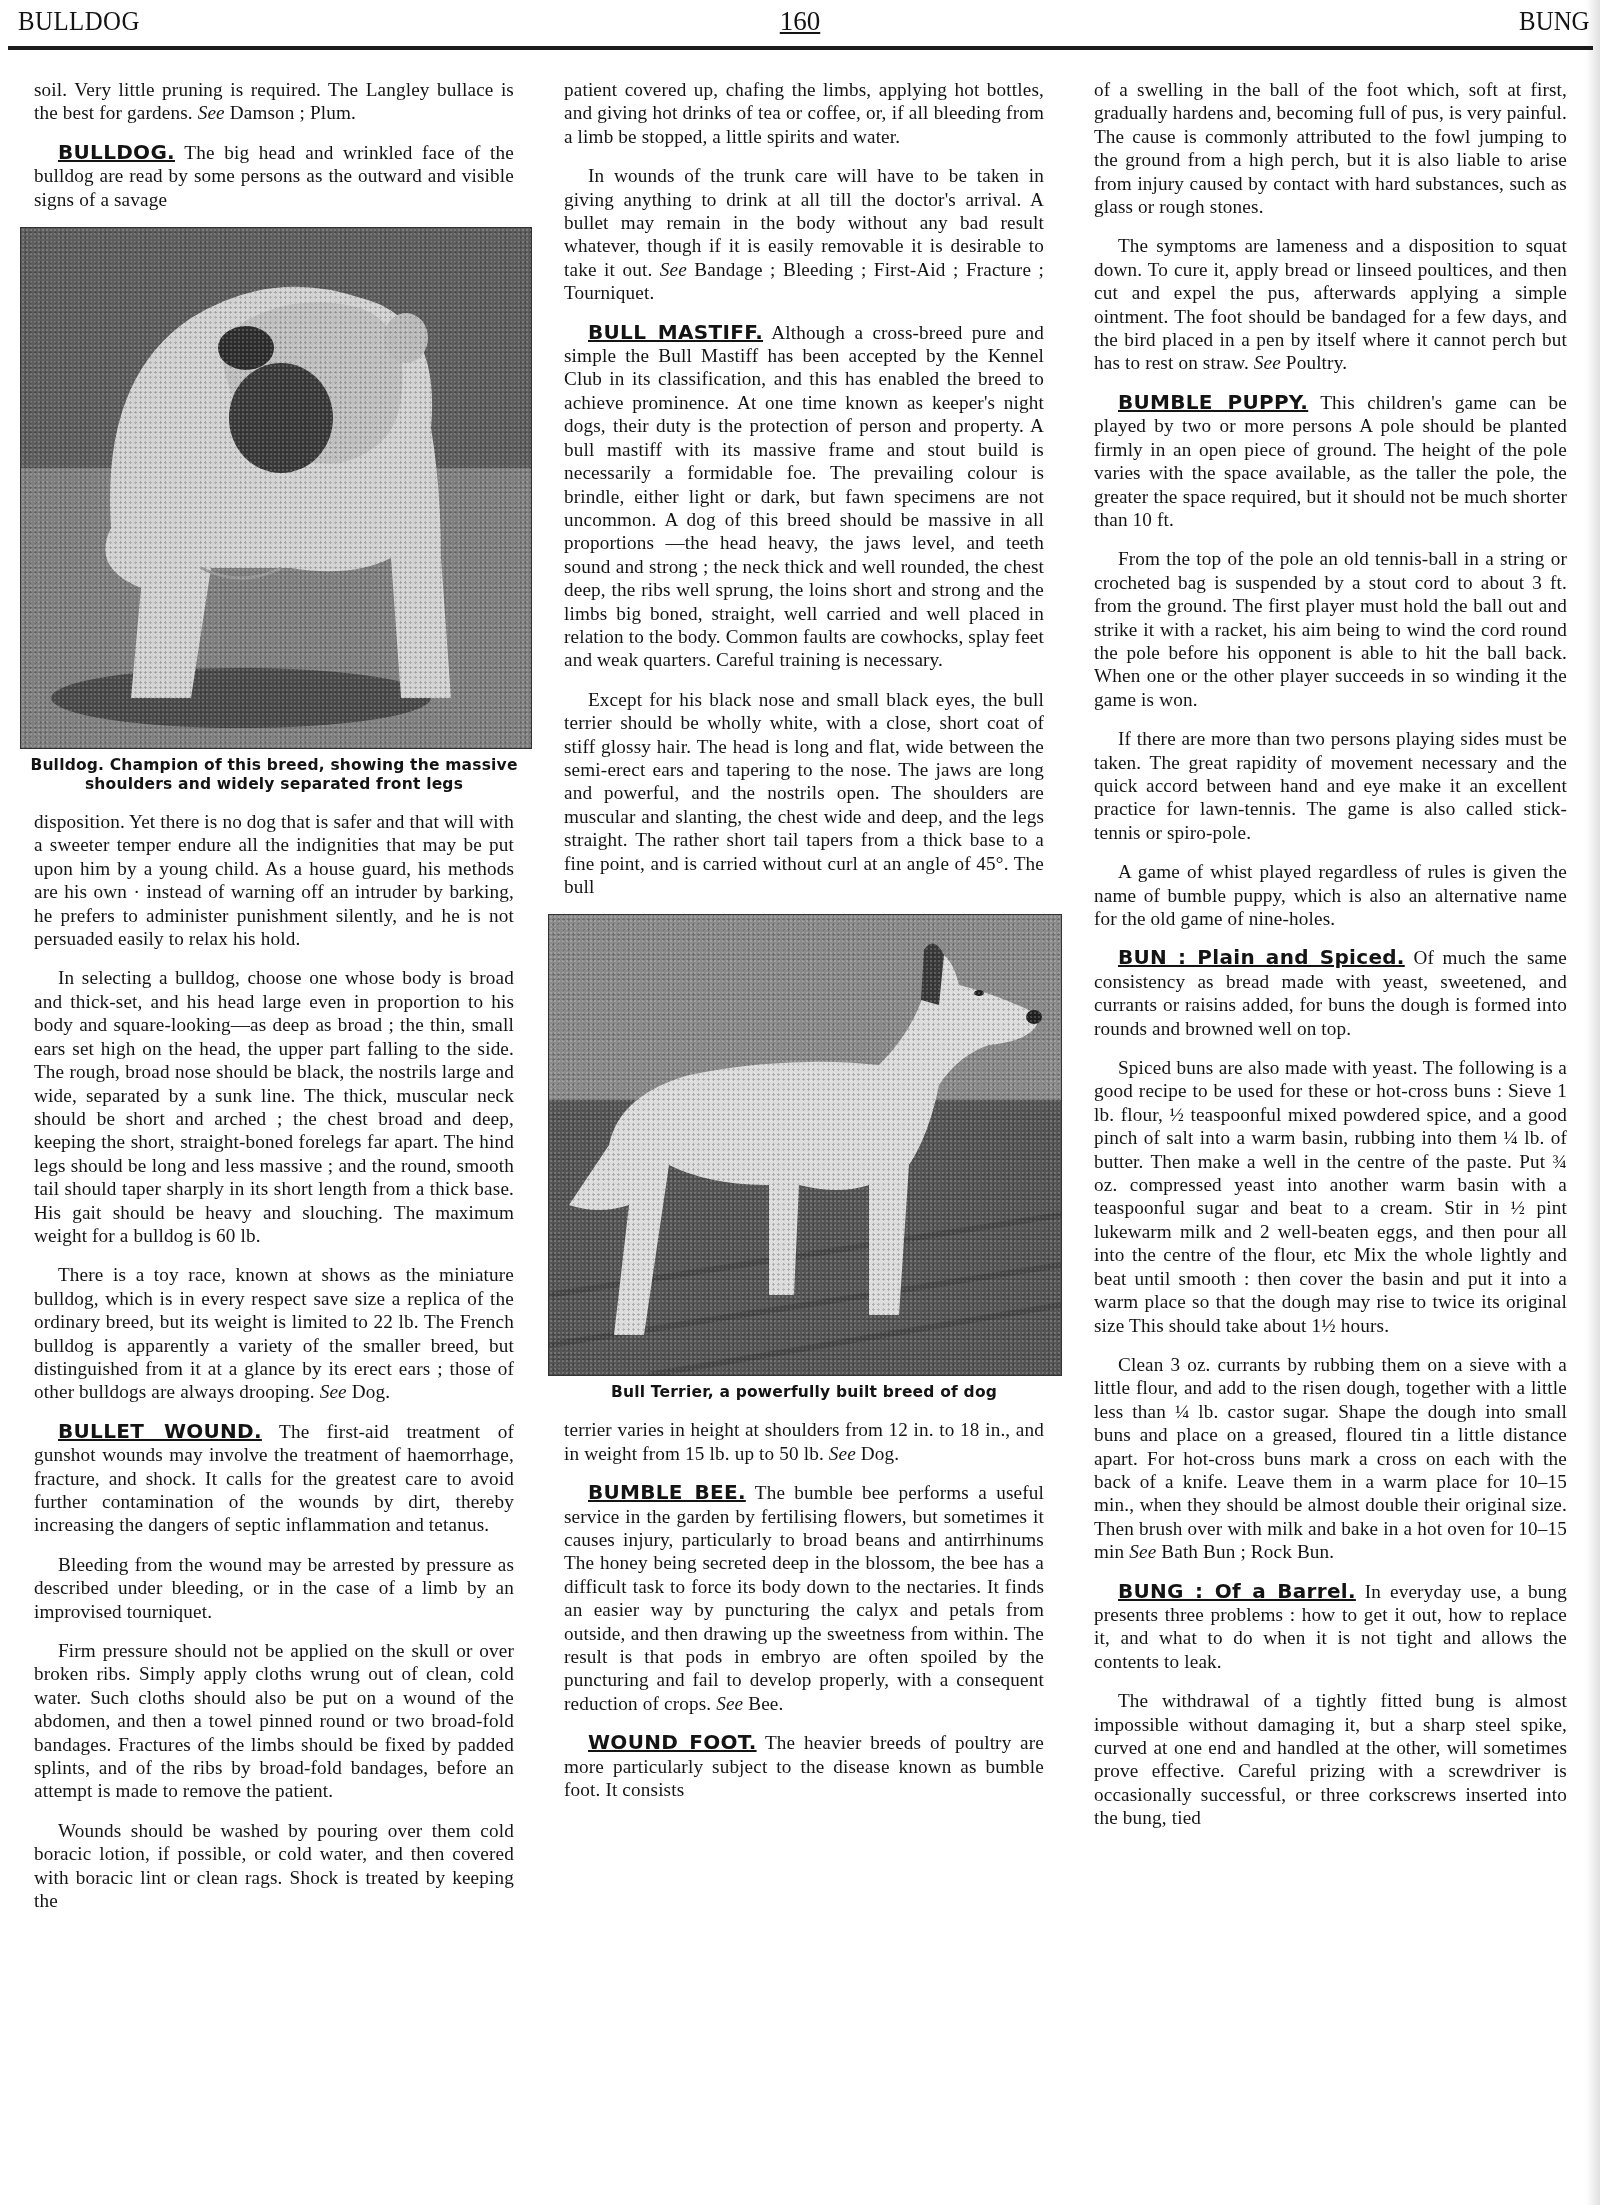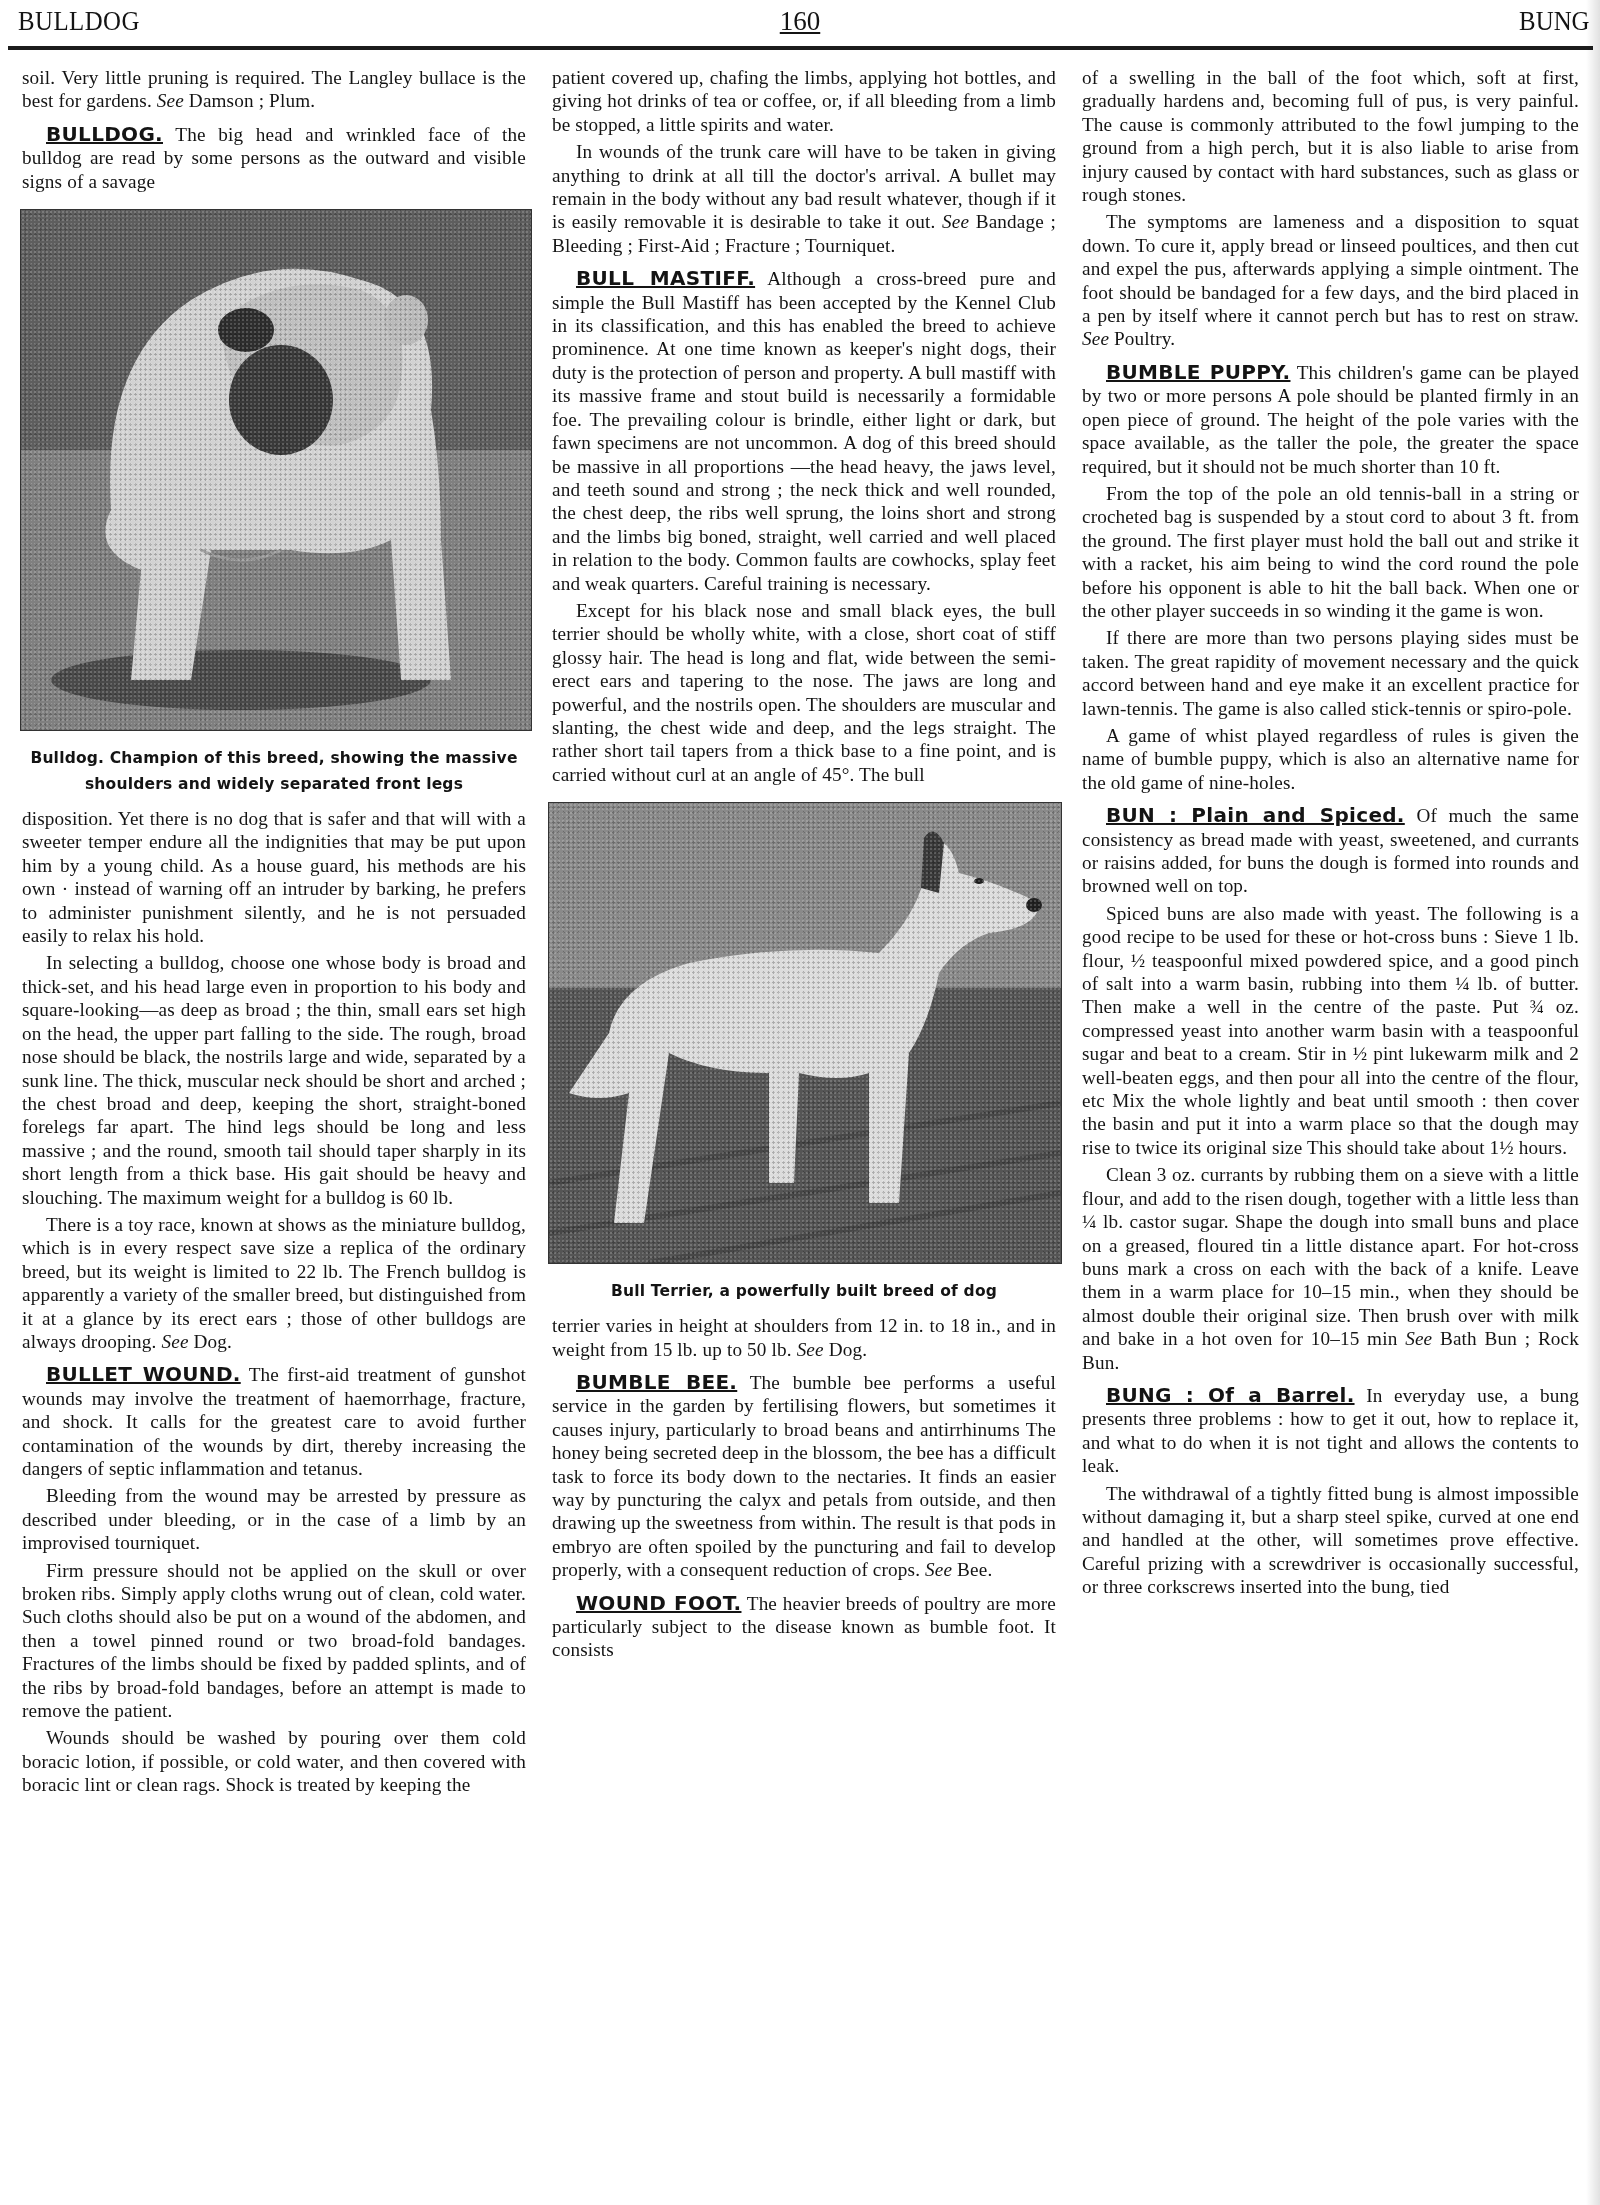--- a/index.html
+++ b/index.html
@@ -16,37 +16,37 @@
   .rule { position: absolute; left: 8px; top: 46px; width: 1585px; height: 4px; background: #1c1c1c; }
   .edge-shade { position: absolute; right: 0; top: 0; width: 14px; height: 2205px;
                 background: linear-gradient(to right, rgba(0,0,0,0), rgba(0,0,0,0.12)); }
 
   .col { position: absolute; top: 62px; font-size: 19.2px; line-height: 23.4px; text-align: justify;
          hyphens: manual; font-family: "Liberation Serif", serif; letter-spacing: 0.15px; }
   .col-1 { left: 18px; width: 512px; }
   .col-2 { left: 548px; width: 512px; }
   .col-3 { left: 1078px; width: 505px; }
 
-  .col p { margin: 4px; text-indent: 24px; }
+  .col p { margin: 16px; text-indent: 24px; }
   .col p.cont { text-indent: 0; }
   .col p.entry { margin-top: 10px; }
   .hw { font-family: "DejaVu Sans", "Liberation Sans", sans-serif; font-weight: bold; font-size: 20px; letter-spacing: 0.3px; text-decoration: underline; }
   .see { font-style: italic; }
 
   .figure { margin: 16px 0 10px 0; }
   .photo { position: relative; background: #6a6a6a; overflow: hidden; border: 1px solid #333; }
   .photo::after { content: ""; position: absolute; inset: 0;
      background-image: radial-gradient(rgba(255,255,255,0.18) 1px, transparent 1.4px),
                        radial-gradient(rgba(0,0,0,0.22) 1px, transparent 1.4px);
      background-size: 4px 4px, 5px 5px; background-position: 0 0, 2px 2px; pointer-events: none; }
   .photo svg { position: absolute; inset: 0; width: 100%; height: 100%; }
   .photo-bulldog { width: 510px; height: 520px; margin-left: 2px; }
   .photo-terrier { width: 512px; height: 460px; }
   .caption { font-family: "DejaVu Sans", "Liberation Sans", sans-serif; font-weight: bold; font-size: 15.5px;
-             line-height: 26px; text-align: center; margin-top: 14px; letter-spacing: 0.2px; }
+             line-height: 19px; text-align: center; margin-top: 7px; letter-spacing: 0.2px; }
 </style>
 </head>
 <body>
 
 <div class="running-head">
   <div class="rh-left">BULLDOG</div>
   <div class="rh-center">160</div>
   <div class="rh-right">BUNG</div>
 </div>
 <div class="rule"></div>

